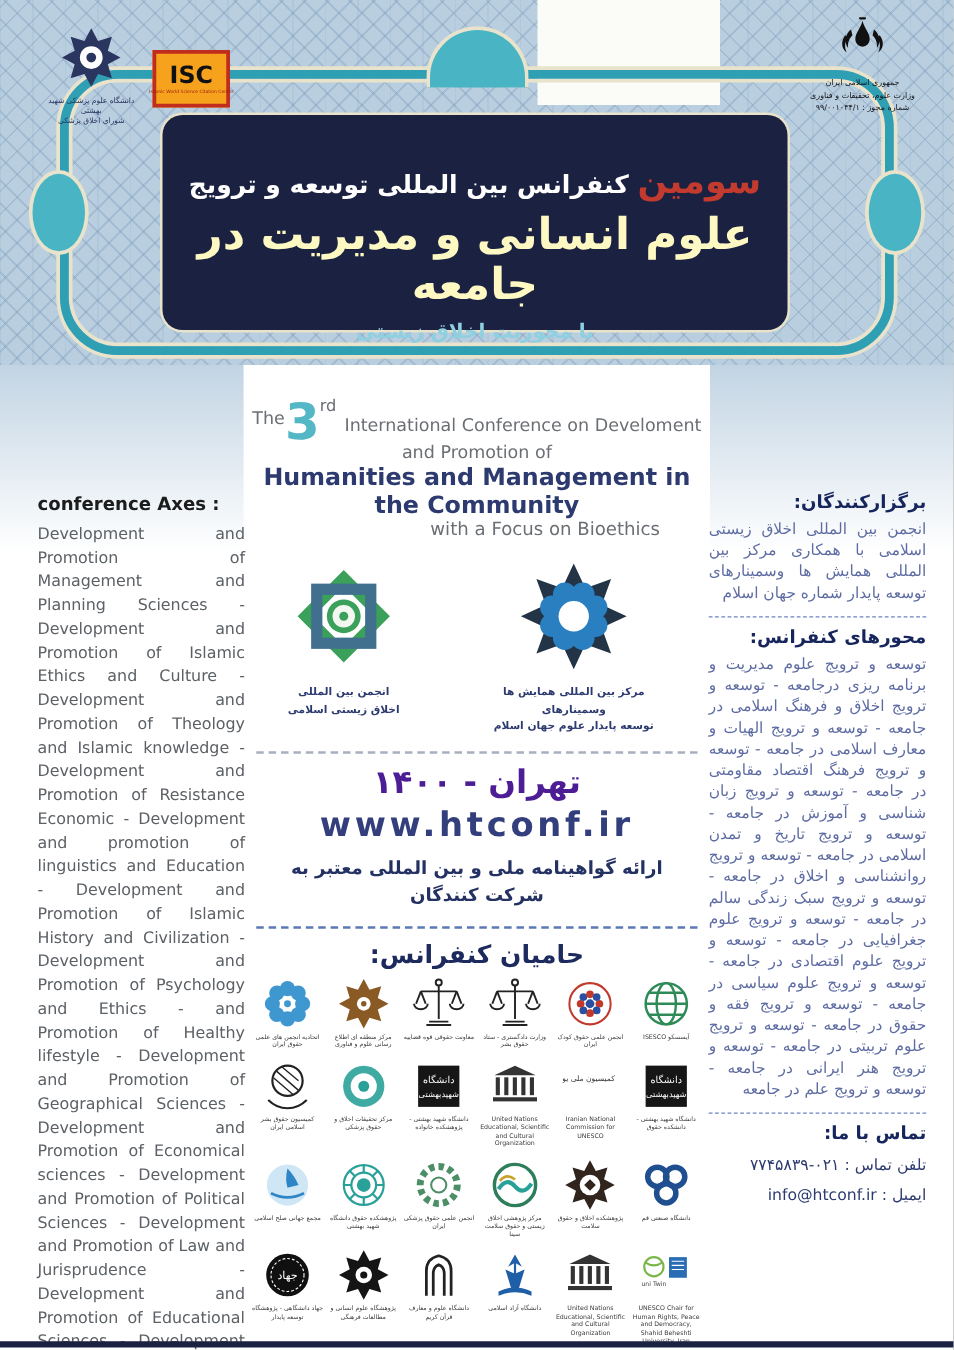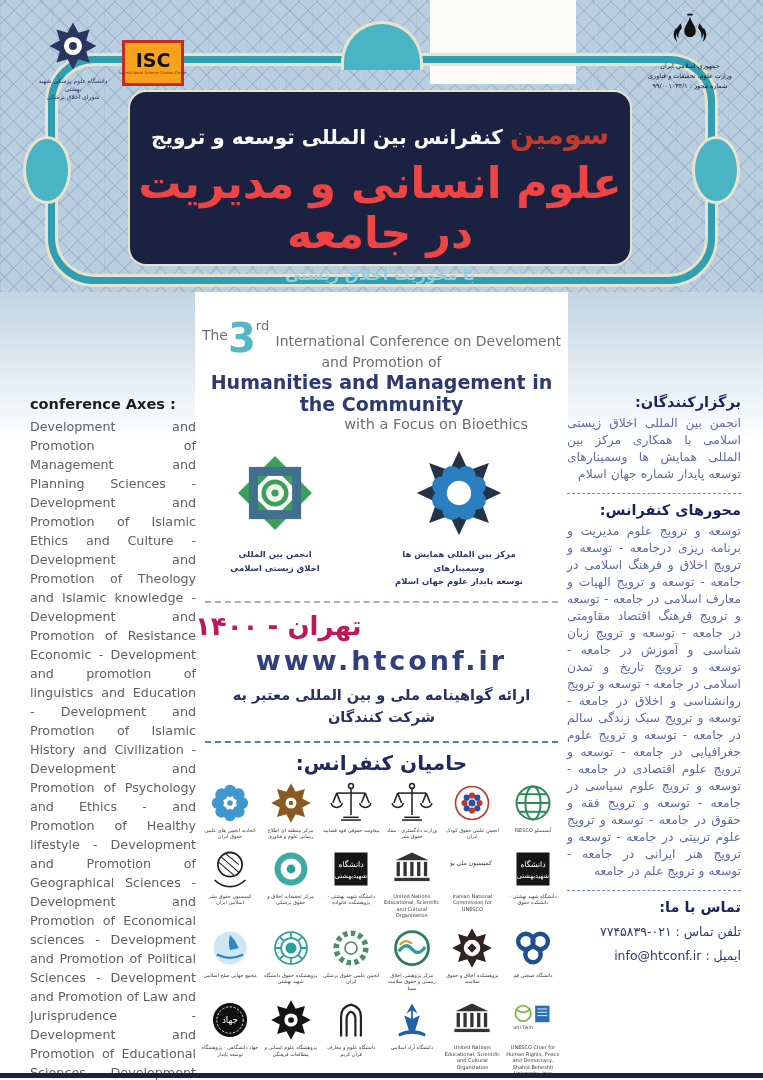--- a/index.html
+++ b/index.html
@@ -17,21 +17,21 @@
   .frame .med{position:absolute;width:42px;height:62px;background:#49b4c4;border:3px solid #e9e3cc;
               border-radius:50%;top:50%;transform:translateY(-50%);}
   .frame .med-l{left:-32px;} .frame .med-r{right:-32px;}
   .frame .dome{position:absolute;width:76px;height:46px;background:#49b4c4;border:3px solid #e9e3cc;
                border-bottom:none;border-radius:60px 60px 0 0;top:-42px;left:50%;transform:translateX(-50%);}
   .titlebox{position:absolute;left:130px;top:92px;width:500px;height:172px;background:#1b2140;
             border-radius:16px;display:flex;flex-direction:column;align-items:center;justify-content:center;
             gap:7px;direction:rtl;text-align:center;box-shadow:0 0 0 2px #e9e3cc;}
   .t1{font-size:20px;font-weight:bold;color:#fff;margin-top:46px;}
   .t1 .red{color:#c23b2e;font-size:28px;}
-  .t2{font-size:43px;font-weight:bold;color:#ef4444;}
+  .t2{font-size:35px;font-weight:bold;color:#fef9c3;}
   .t3{font-size:16px;font-weight:bold;color:#8fd0e0;}
   .uni-logo{position:absolute;left:30px;top:20px;width:86px;text-align:center;}
   .uni-cap{font-size:6px;color:#2a3560;line-height:1.35;margin-top:1px;}
   .isc{position:absolute;left:122px;top:40px;width:56px;height:40px;background:#f6a21d;border:3px solid #c02c1d;
        display:flex;flex-direction:column;align-items:center;justify-content:center;}
   .isc-txt{font-weight:bold;font-size:19px;color:#111;line-height:1;}
   .isc-sub{font-size:3.6px;color:#a01c12;margin-top:1px;white-space:nowrap;}
   .gov{position:absolute;right:14px;top:12px;width:118px;text-align:center;color:#15151a;}
   .gov-line{font-size:6.4px;line-height:1.55;}
   
@@ -44,21 +44,21 @@
   .et-the{vertical-align:6px;}
   .et-num{font-size:40px;font-weight:bold;color:#53b7c6;vertical-align:-6px;line-height:.8;}
   .et-ord{font-size:13px;color:#6b6f74;vertical-align:16px;margin-right:2px;}
   .et-line2{font-size:19px;font-weight:bold;color:#2c3a70;margin-top:1px;}
   .et-line3{font-size:14.5px;color:#6b6f74;text-align:right;padding-right:40px;margin-top:1px;}
   .org-logos{display:flex;justify-content:flex-start;gap:24px;margin-top:16px;}
   .org{width:160px;text-align:center;}
   .org-cap{font-size:8.5px;font-weight:bold;color:#2c3a70;line-height:1.6;margin-top:6px;direction:rtl;}
   .dash-sep{border:none;border-top:2px dashed #a8b0bf;margin:12px 10px 8px;}
   .dash-blue{border-top:2px dashed #5b79b8;}
-  .city{font-size:26px;font-weight:bold;color:#be185d;text-align:left;margin-top:4px;}
+  .city{font-size:26px;font-weight:bold;color:#4c1d95;text-align:center;margin-top:4px;}
   .site{font-size:27px;font-weight:bold;color:#323f7c;letter-spacing:3px;text-align:center;margin-top:4px;}
   .cert{font-size:14.5px;font-weight:bold;color:#233163;text-align:center;direction:rtl;line-height:1.55;margin-top:8px;}
   .sp-head{font-size:20px;font-weight:bold;color:#1c2a5e;text-align:center;direction:rtl;margin:8px 0 6px;}
   .sp-grid{padding:0 6px;}
   .sp-row{display:flex;justify-content:space-between;margin-bottom:7px;}
   .sp-cell{width:58px;display:flex;flex-direction:column;align-items:center;}
   .sp-glyph{width:44px;height:44px;display:flex;align-items:center;justify-content:center;}
   .sp-cap{font-size:5px;color:#3a3a3a;text-align:center;line-height:1.3;margin-top:2px;direction:rtl;}
   .sp-cap.en{direction:ltr;}
   

